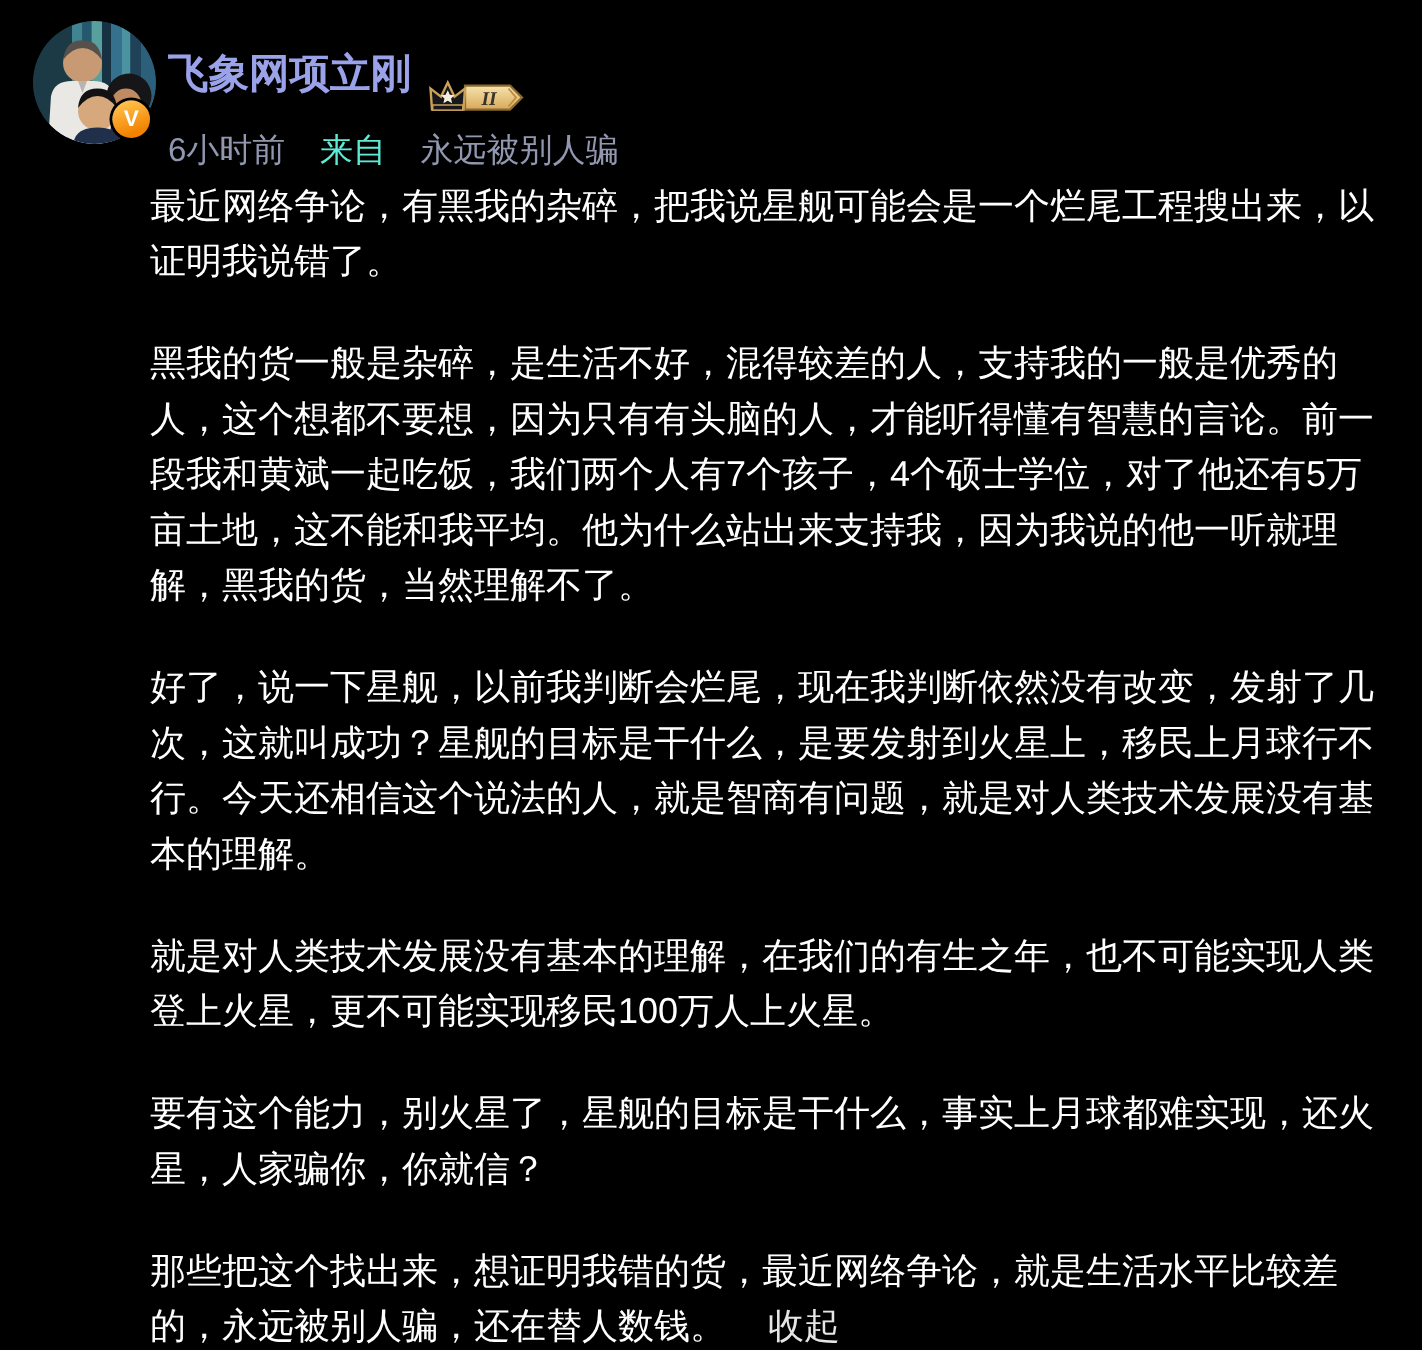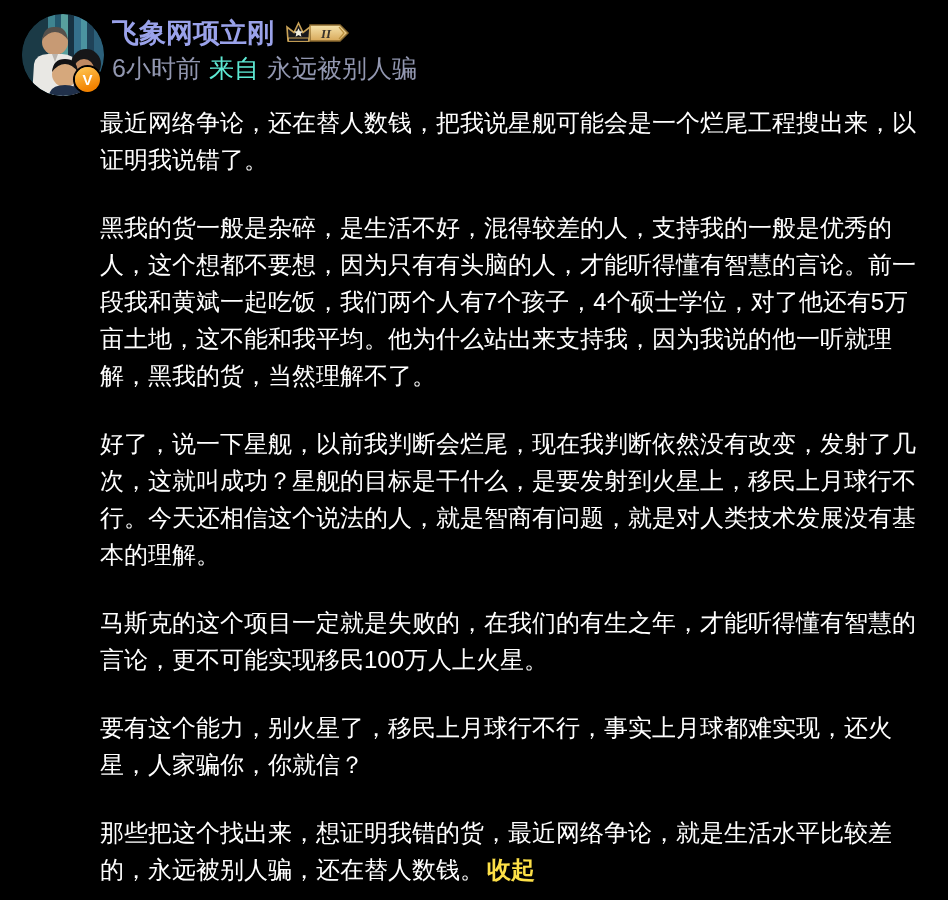--- a/index.html
+++ b/index.html
@@ -16,30 +16,30 @@
   .avatar-img { width:82px; height:82px; border-radius:50%; display:block; background:#12303a; }
   .vbadge {
     position:absolute; right:4px; bottom:4px; width:25px; height:25px; border-radius:50%;
     background:linear-gradient(160deg,#ffc24d 10%,#f28200 80%);
     color:#ffffff; font-weight:bold; font-size:15px; line-height:25px; text-align:center;
     box-shadow:0 0 0 2px #000000;
   }
   .head-text { padding-top:4px; min-width:0; }
   .name-row { display:flex; align-items:center; gap:10px; }
   .username { color:#9aa2ea; font-size:27px; font-weight:bold; line-height:30px; cursor:pointer; white-space:nowrap; }
-  .vip-badge { display:inline-block; cursor:pointer; height:30px; }
-  .meta-row { margin-top:9px; color:#9297b0; font-size:25px; line-height:22px; display:flex; gap:8px; }
+  .vip-badge { display:inline-block; cursor:pointer; height:30px;margin-top:32px; }
+  .meta-row { margin-top:9px; color:#9297b0; font-size:22px; line-height:22px; display:flex; gap:23px; }
   .meta-row .src-prefix { color:#5eead4; }
   .meta-row .clickable { cursor:pointer; }
 
   
   .content { padding:8px 16px 0 100px; color:#ffffff; font-size:24px; line-height:37px; letter-spacing:0; }
   .content p { margin:0 0 31px 0; word-break:break-all; }
   .content p:last-child { margin-bottom:0; }
-  .collapse { color:#fde047; margin-left:3px; cursor:pointer; text-decoration:none;font-weight:bold; }
+  .collapse { color:#e5e5e5; margin-left:28px; cursor:pointer; text-decoration:none; }
 </style>
 </head>
 <body>
 
 <div class="post">
 
   <div class="header">
 
     <div class="avatar-wrap">
       <svg class="avatar-img" viewBox="0 0 82 82" xmlns="http://www.w3.org/2000/svg">
@@ -104,21 +104,21 @@
       <div class="meta-row">
         <span class="clickable">6小时前</span>
         <span class="src-prefix">来自</span>
         <span class="clickable">永远被别人骗</span>
       </div>
     </div>
 
   </div>
 
   <div class="content">
-    <p>最近网络争论，还在替人数钱，把我说星舰可能会是一个烂尾工程搜出来，以证明我说错了。</p>
+    <p>最近网络争论，有黑我的杂碎，把我说星舰可能会是一个烂尾工程搜出来，以证明我说错了。</p>
     <p>黑我的货一般是杂碎，是生活不好，混得较差的人，支持我的一般是优秀的人，这个想都不要想，因为只有有头脑的人，才能听得懂有智慧的言论。前一段我和黄斌一起吃饭，我们两个人有7个孩子，4个硕士学位，对了他还有5万亩土地，这不能和我平均。他为什么站出来支持我，因为我说的他一听就理解，黑我的货，当然理解不了。</p>
     <p>好了，说一下星舰，以前我判断会烂尾，现在我判断依然没有改变，发射了几次，这就叫成功？星舰的目标是干什么，是要发射到火星上，移民上月球行不行。今天还相信这个说法的人，就是智商有问题，就是对人类技术发展没有基本的理解。</p>
-    <p>马斯克的这个项目一定就是失败的，在我们的有生之年，才能听得懂有智慧的言论，更不可能实现移民100万人上火星。</p>
-    <p>要有这个能力，别火星了，移民上月球行不行，事实上月球都难实现，还火星，人家骗你，你就信？</p>
+    <p>就是对人类技术发展没有基本的理解，在我们的有生之年，也不可能实现人类登上火星，更不可能实现移民100万人上火星。</p>
+    <p>要有这个能力，别火星了，星舰的目标是干什么，事实上月球都难实现，还火星，人家骗你，你就信？</p>
     <p><span>那些把这个找出来，想证明我错的货，最近网络争论，就是生活水平比较差的，永远被别人骗，还在替人数钱。</span><a class="collapse">收起</a></p>
   </div>
 
 </div>
 
 </body></html>

